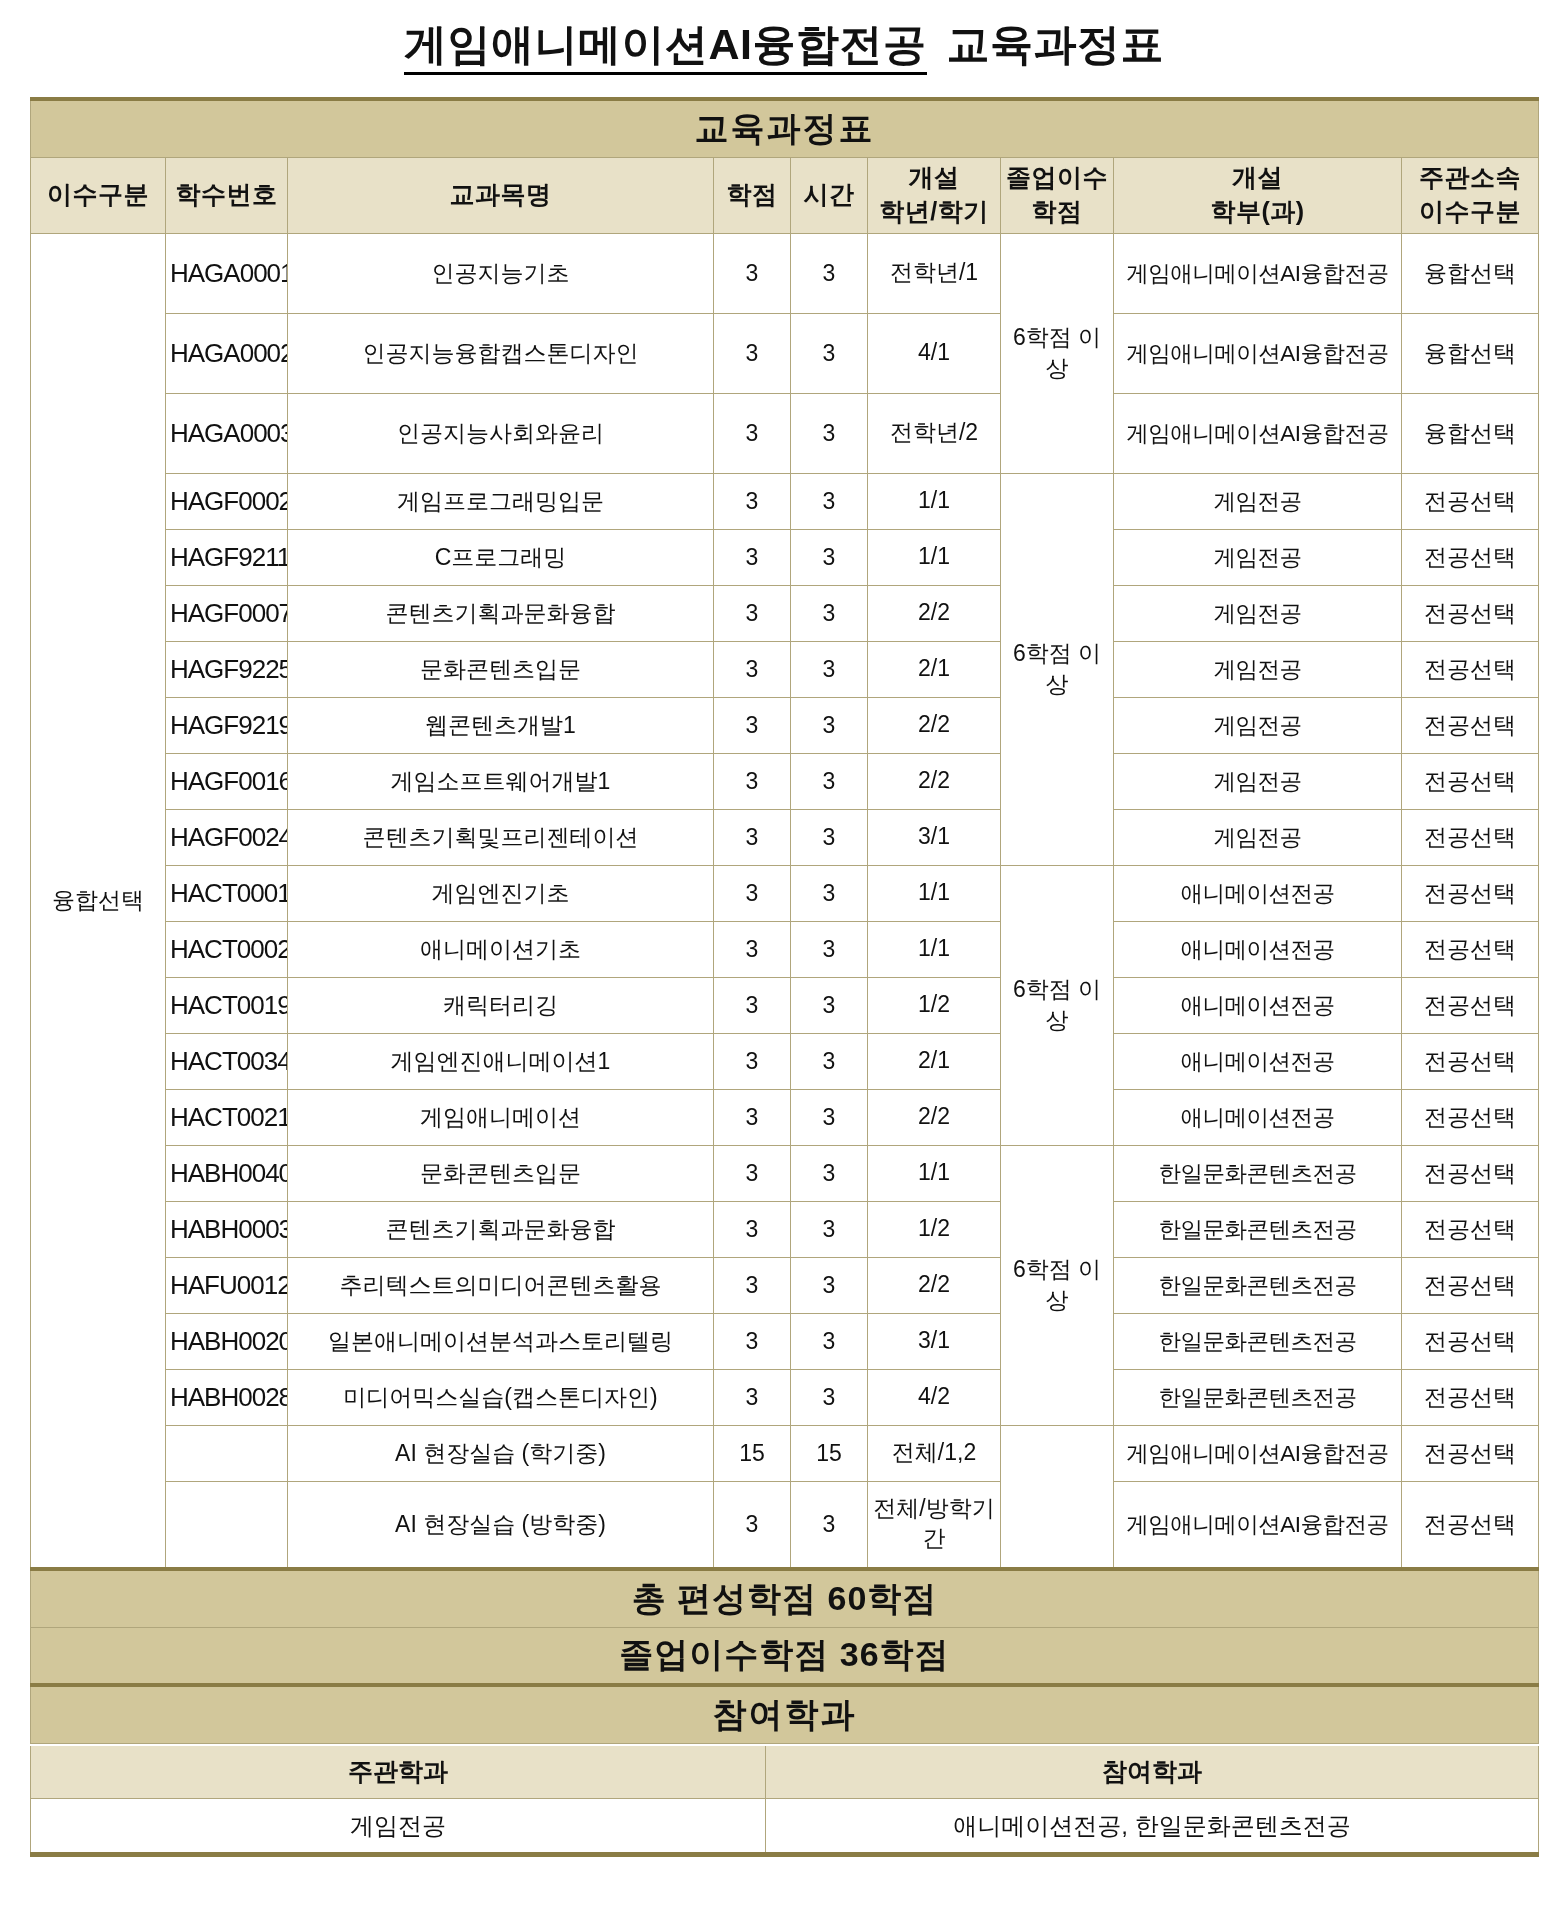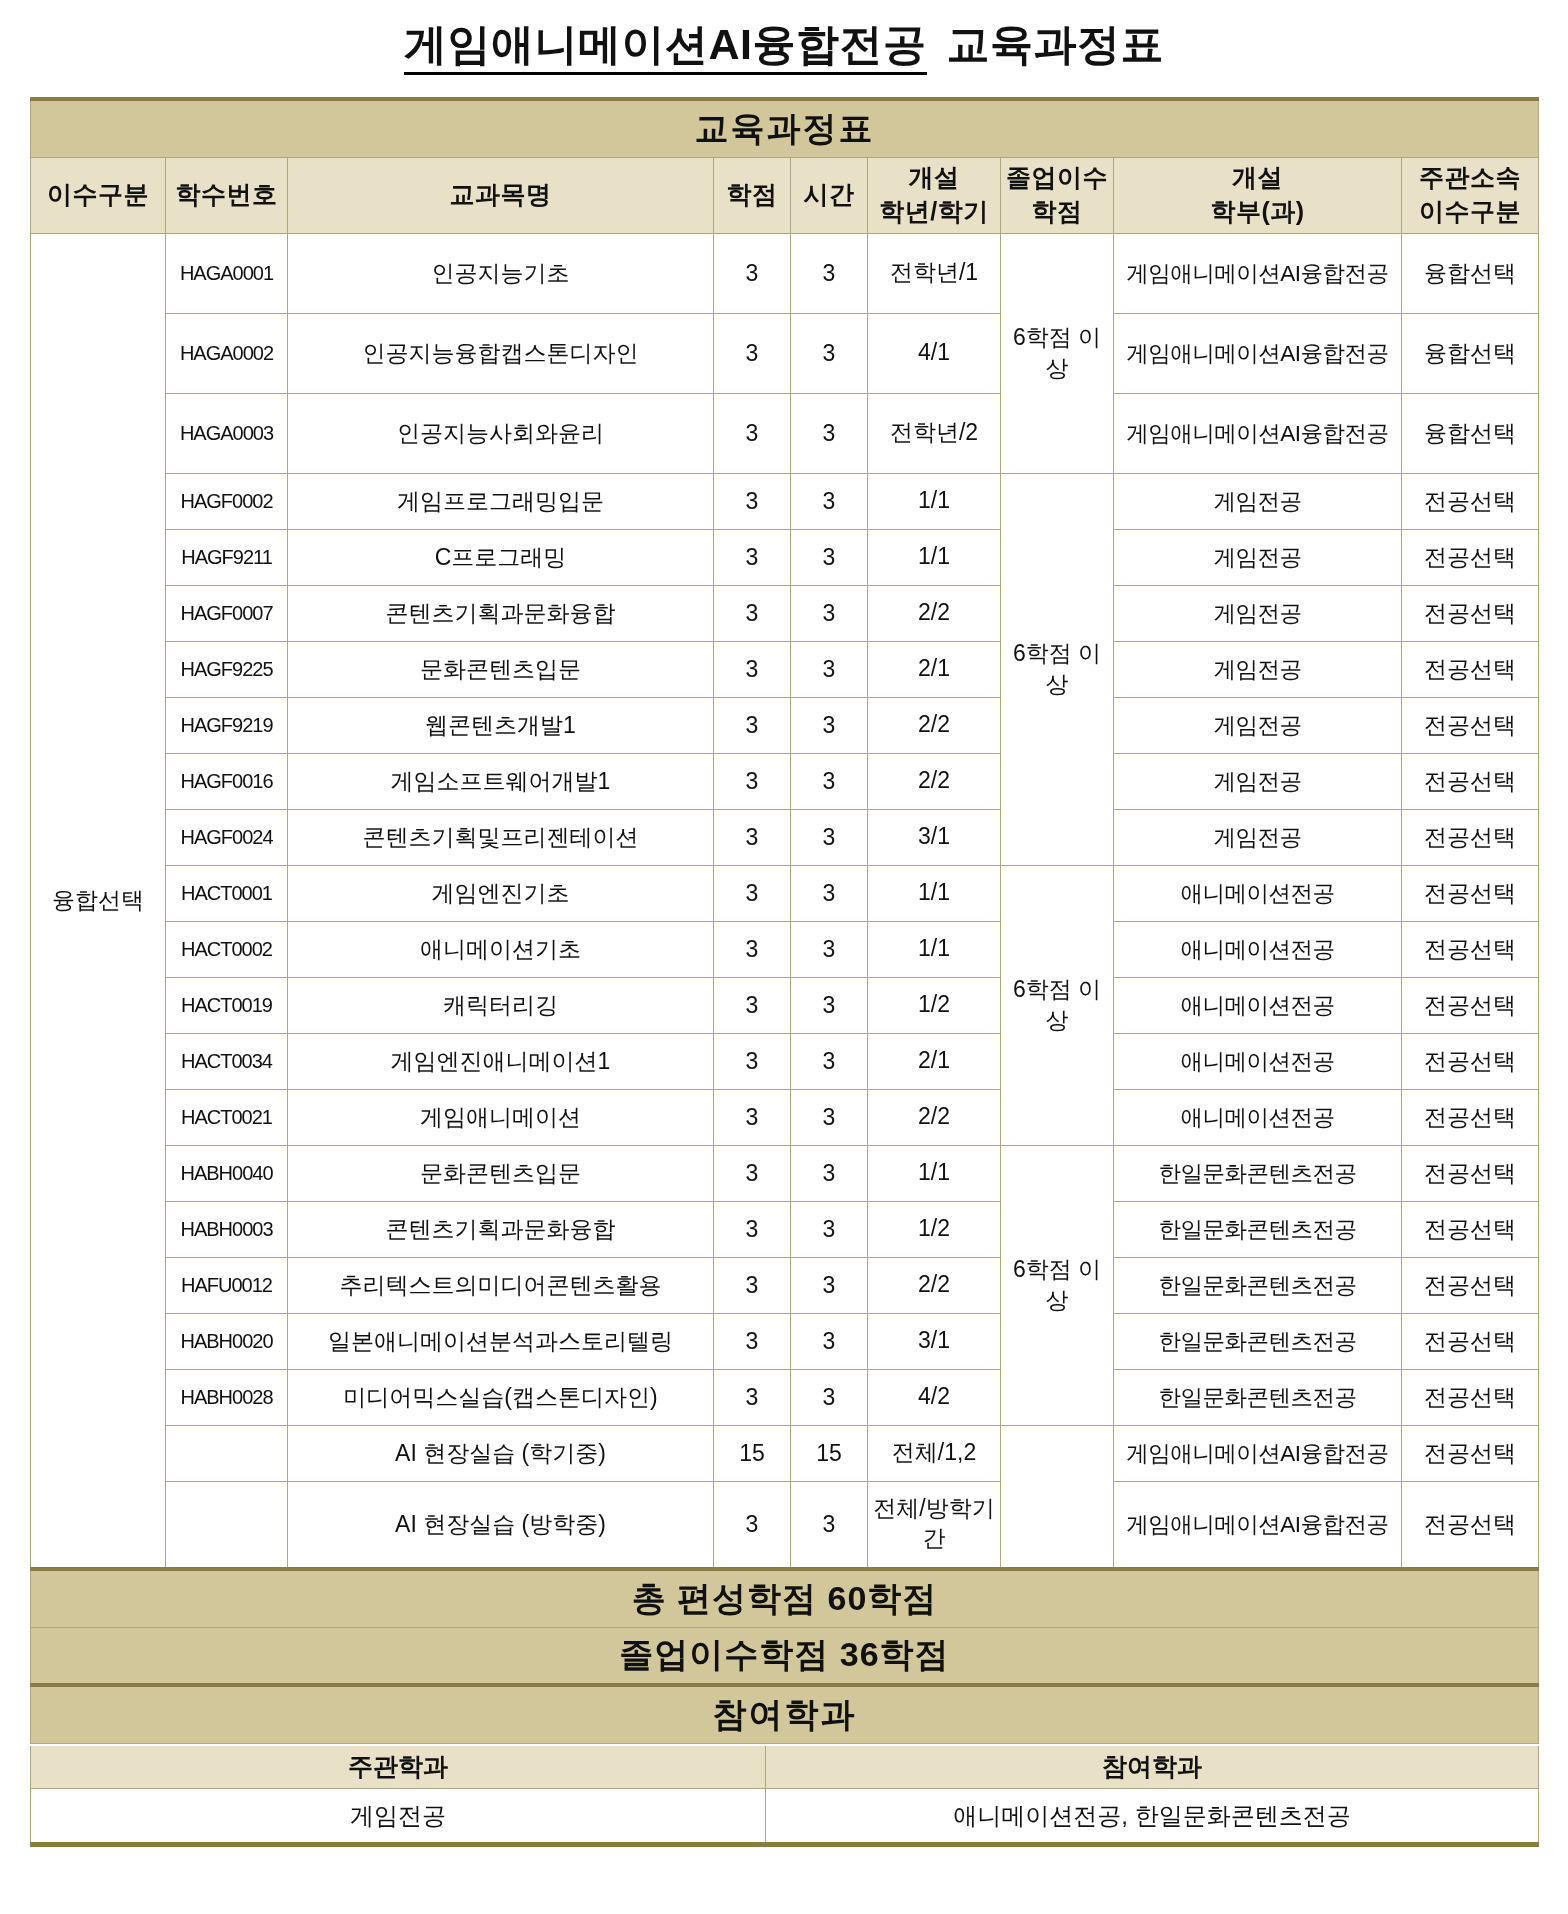--- a/index.html
+++ b/index.html
@@ -60,21 +60,21 @@
     white-space:pre-line;
     letter-spacing:0.5px;
   }
   tbody td{
     background:#ffffff;
     font-size:23px;
     height:56px;
   }
   tbody tr.r-tall td{height:80px;}
   tbody tr.r-xtall td{height:88px;}
-  td.code{font-size:20px;letter-spacing:-1px;}
+  td.code{font-size:26px;letter-spacing:-1px;}
   td.term{word-break:break-all;line-height:1.3;}
   td.grad{line-height:1.35;font-size:23px;}
   td.dept{font-size:22.5px;letter-spacing:-0.5px;}
   tr.total-row td{border-top:4px solid var(--thick);letter-spacing:1px;}
   tr.grad-row td{letter-spacing:1px;}
   tr.part-row td{border-top:4px solid var(--thick);}
 
   table.depts{
     border-collapse:collapse;
     table-layout:fixed;
@@ -83,21 +83,21 @@
   }
   table.depts th, table.depts td{
     border:1px solid var(--line);
     text-align:center;
     vertical-align:middle;
   }
   table.depts th{
     background:var(--head);
     font-size:25px;
     font-weight:700;
-    height:44px;
+    height:54px;
     border-top:2px solid #ffffff;
   }
   table.depts td{
     background:#ffffff;
     font-size:24px;
     height:56px;
     border-bottom:5px solid var(--thick);
   }
 </style>
 </head>

